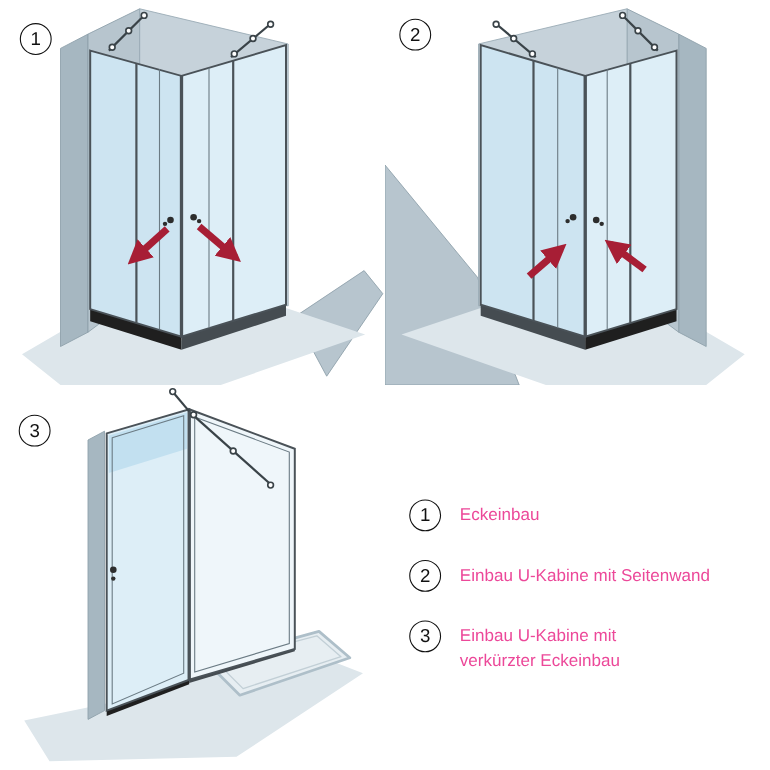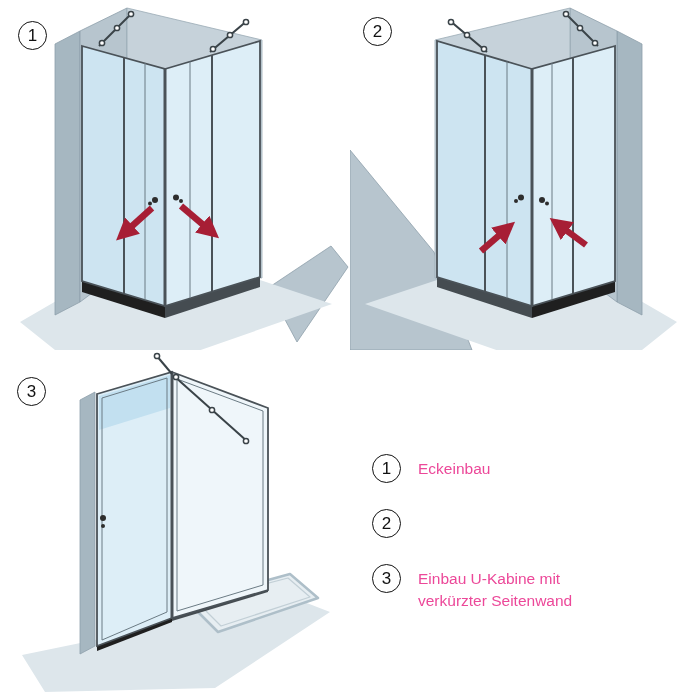--- a/index.html
+++ b/index.html
@@ -195,23 +195,24 @@
     <div class="legend-row">
       <span class="legend-badge">
           <span>1</span>
         </span>
       <span class="legend-label">Eckeinbau</span>
     </div>
     <div class="legend-row">
       <span class="legend-badge">
           <span>2</span>
         </span>
+      <span class="legend-label">Einbau U-Kabine mit Seitenwand</span>
     </div>
     <div class="legend-row">
       <span class="legend-badge">
           <span>3</span>
         </span>
       <span class="legend-label">Einbau U-Kabine mit
-verkürzter Seitenwand</span>
+verkürzter Eckeinbau</span>
     </div>
   </section>
 
 </div>
 
 </body></html>

